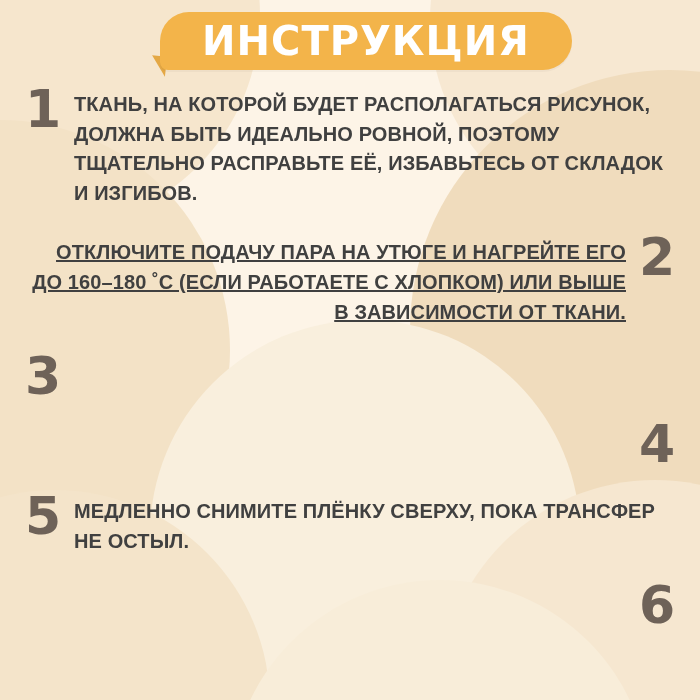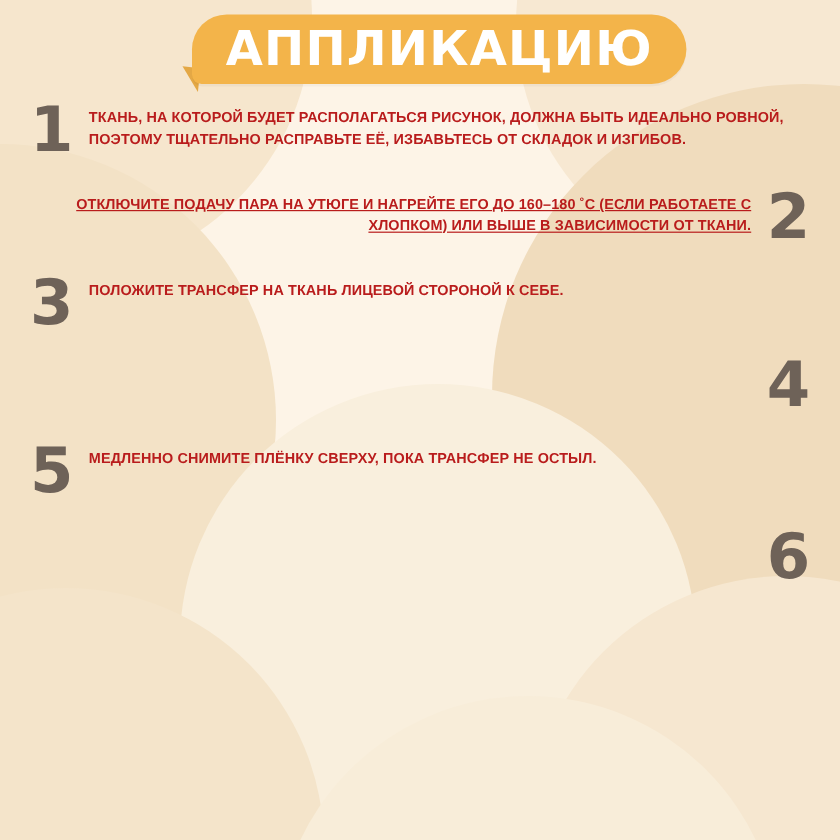--- a/index.html
+++ b/index.html
@@ -153,24 +153,24 @@
     text-align: center;
   }
   .step.left .num {
     margin-right: 10px;
   }
   .step.right .num {
     margin-left: 10px;
   }
   .body-text {
     flex: 1 1 auto;
-    font-size: 12px;
+    font-size: 20px;
     font-weight: bold;
     line-height: 1.48;
-    color: #b91c1c;
+    color: #404040;
     letter-spacing: 0.1px;
     text-transform: uppercase;
     padding-top: 4px;
     font-family: "Liberation Sans", sans-serif;
   }
   .step.left .body-text { text-align: left; }
   .step.right .body-text { text-align: right; text-decoration: underline; }
 
   
   .s1 { margin-top: 0; }
@@ -190,39 +190,38 @@
   <div class="blob blob-mid-right"></div>
   <div class="blob blob-left-upper"></div>
   <div class="blob blob-center"></div>
   <div class="blob blob-bottom-left"></div>
   <div class="blob blob-bottom-right"></div>
   <div class="blob blob-bottom-center"></div>
 
   <div class="banner-wrap">
     <div class="banner-fold"></div>
     <div class="banner">
-      <div class="banner-title">АППЛИКАЦИЮ</div>
+      <div class="banner-title">ИНСТРУКЦИЯ</div>
     </div>
   </div>
 
   <div class="steps">
 
     <div class="step left s1">
       <div class="num">1</div>
       <div class="body-text">ТКАНЬ, НА КОТОРОЙ БУДЕТ РАСПОЛАГАТЬСЯ РИСУНОК, ДОЛЖНА БЫТЬ ИДЕАЛЬНО РОВНОЙ, ПОЭТОМУ ТЩАТЕЛЬНО РАСПРАВЬТЕ ЕЁ, ИЗБАВЬТЕСЬ ОТ СКЛАДОК И ИЗГИБОВ.</div>
     </div>
 
     <div class="step right s2">
       <div class="num">2</div>
       <div class="body-text">ОТКЛЮЧИТЕ ПОДАЧУ ПАРА НА УТЮГЕ И НАГРЕЙТЕ ЕГО ДО 160–180 ˚C (ЕСЛИ РАБОТАЕТЕ С ХЛОПКОМ) ИЛИ ВЫШЕ В ЗАВИСИМОСТИ ОТ ТКАНИ.</div>
     </div>
 
     <div class="step left s3">
       <div class="num">3</div>
-      <div class="body-text">ПОЛОЖИТЕ ТРАНСФЕР НА ТКАНЬ ЛИЦЕВОЙ СТОРОНОЙ К СЕБЕ.</div>
     </div>
 
     <div class="step right s4">
       <div class="num">4</div>
     </div>
 
     <div class="step left s5">
       <div class="num">5</div>
       <div class="body-text">МЕДЛЕННО СНИМИТЕ ПЛЁНКУ СВЕРХУ, ПОКА ТРАНСФЕР НЕ ОСТЫЛ.</div>
     </div>

